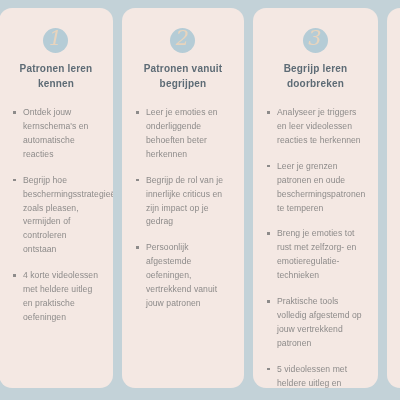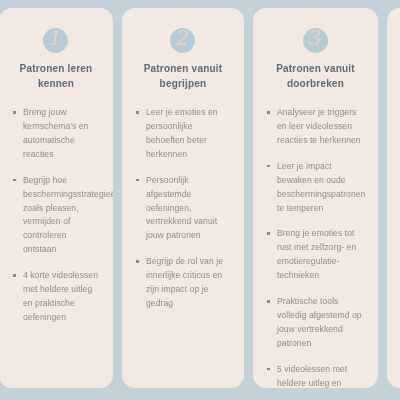--- a/index.html
+++ b/index.html
@@ -125,53 +125,53 @@
 
   <div class="card card-1">
     <div class="badge-wrap">
       <div class="badge">
         <span class="disc"></span>
         <span class="num">1</span>
       </div>
     </div>
     <div class="card-title">Patronen leren kennen</div>
     <ul class="bullets">
-      <li>Breng jouw kernschema's en automatische reacties</li>
+      <li>Ontdek jouw kernschema's en automatische reacties</li>
       <li>Begrijp hoe beschermingsstrategieën zoals pleasen, vermijden of controleren ontstaan</li>
       <li>4 korte videolessen met heldere uitleg en praktische oefeningen</li>
     </ul>
   </div>
 
   <div class="card card-2">
     <div class="badge-wrap">
       <div class="badge">
         <span class="disc"></span>
         <span class="num">2</span>
       </div>
     </div>
     <div class="card-title">Patronen vanuit begrijpen</div>
     <ul class="bullets">
-      <li>Leer je emoties en persoonlijke behoeften beter herkennen</li>
+      <li>Leer je emoties en onderliggende behoeften beter herkennen</li>
+      <li>Begrijp de rol van je innerlijke criticus en zijn impact op je gedrag</li>
       <li>Persoonlijk afgestemde oefeningen, vertrekkend vanuit jouw patronen</li>
-      <li>Begrijp de rol van je innerlijke criticus en zijn impact op je gedrag</li>
 
     </ul>
   </div>
 
   <div class="card card-3">
     <div class="badge-wrap">
       <div class="badge">
         <span class="disc"></span>
         <span class="num">3</span>
       </div>
     </div>
-    <div class="card-title">Patronen vanuit doorbreken</div>
+    <div class="card-title">Begrijp leren doorbreken</div>
     <ul class="bullets">
       <li>Analyseer je triggers en leer videolessen reacties te herkennen</li>
-      <li>Leer je impact bewaken en oude beschermingspatronen te temperen</li>
+      <li>Leer je grenzen patronen en oude beschermingspatronen te temperen</li>
       <li>Breng je emoties tot rust met zelfzorg- en emotieregulatie-technieken</li>
       <li>Praktische tools volledig afgestemd op jouw vertrekkend patronen</li>
       <li>5 videolessen met heldere uitleg en concrete oefeningen</li>
     </ul>
   </div>
 
   <div class="card card-4">
     <div class="badge-wrap"></div>
     <div class="card-title"></div>
     <ul class="bullets">

